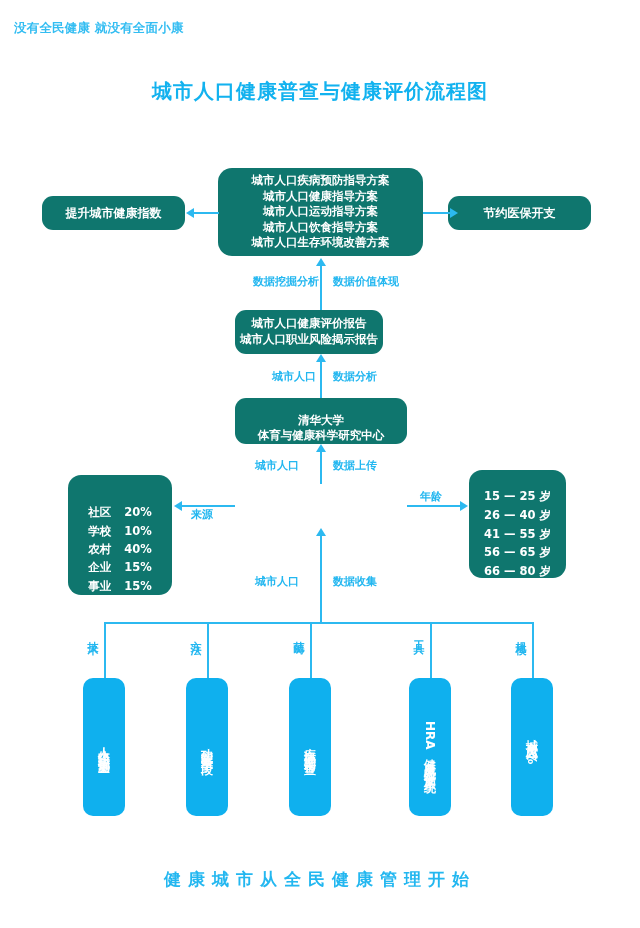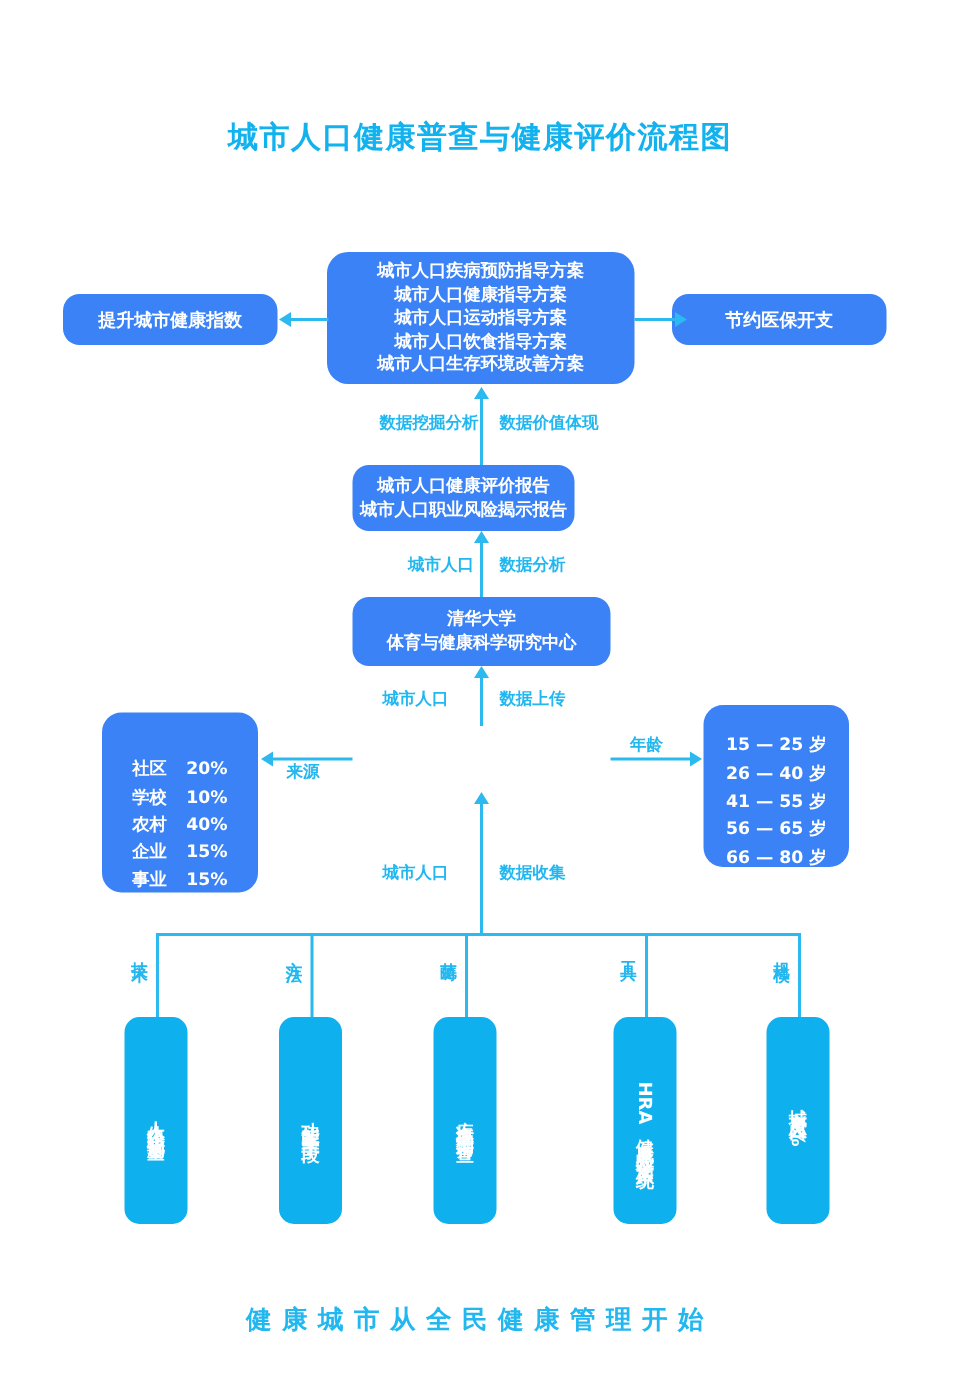--- a/index.html
+++ b/index.html
@@ -24,30 +24,30 @@
     white-space:nowrap;
   }
   .footer{
     left:0;top:868px;width:640px;text-align:center;
     font-size:17px;font-weight:bold;color:#23b7f0;letter-spacing:7px;
     white-space:nowrap;
   }
 
   
   .box{
-    background:#3b82f6;border-radius:11px;color:#ffffff;
+    background:#0f766e;border-radius:11px;color:#ffffff;
     display:flex;align-items:center;justify-content:center;
     text-align:center;font-weight:bold;line-height:1.36;
   }
   .box .ln{display:block;white-space:nowrap;}
   .box-top      {left:218px;top:168px;width:205px;height:88px;font-size:11.5px;border-radius:14px;}
   .box-left-top {left:42px; top:196px;width:143px;height:34px;font-size:12px;}
   .box-right-top{left:448px;top:196px;width:143px;height:34px;font-size:12px;}
   .box-report   {left:235px;top:310px;width:148px;height:44px;font-size:11.5px;}
-  .box-univ     {left:235px;top:398px;width:172px;height:46px;font-size:11.5px;}
+  .box-univ     {left:235px;top:398px;width:172px;height:46px;font-size:11.5px;align-items:flex-end;}
   .box-sample   {left:235px;top:484px;width:172px;height:44px;font-size:12px;}
 
   
   .box-source{
     left:68px;top:475px;width:104px;height:120px;border-radius:13px;
     display:flex;align-items:flex-end;justify-content:center;
   }
   .src-table{border-collapse:collapse;font-size:11.5px;font-weight:bold;color:#fff;}
   .src-table td{padding:1px 0;line-height:1.42;white-space:nowrap;}
   .src-k{text-align:left;padding-right:13px !important;}
@@ -84,20 +84,21 @@
   .arrow{width:0;height:0;border-style:solid;}
   .ar-left  {border-width:5px 8px 5px 0;border-color:transparent #2cb9f0 transparent transparent;}
   .ar-right {border-width:5px 0 5px 8px;border-color:transparent transparent transparent #2cb9f0;}
   .ar-up    {border-width:0 5px 8px 5px;border-color:transparent transparent #2cb9f0 transparent;}
 </style>
 </head>
 <body>
 
 <div id="stage">
 
+  <div class="abs slogan">没有全民健康  就没有全面小康</div>
 
   <div class="abs title">城市人口健康普查与健康评价流程图</div>
 
   <div class="abs box box-top">
     <div>
       <span class="ln">城市人口疾病预防指导方案</span>
       <span class="ln">城市人口健康指导方案</span>
       <span class="ln">城市人口运动指导方案</span>
       <span class="ln">城市人口饮食指导方案</span>
       <span class="ln">城市人口生存环境改善方案</span>

